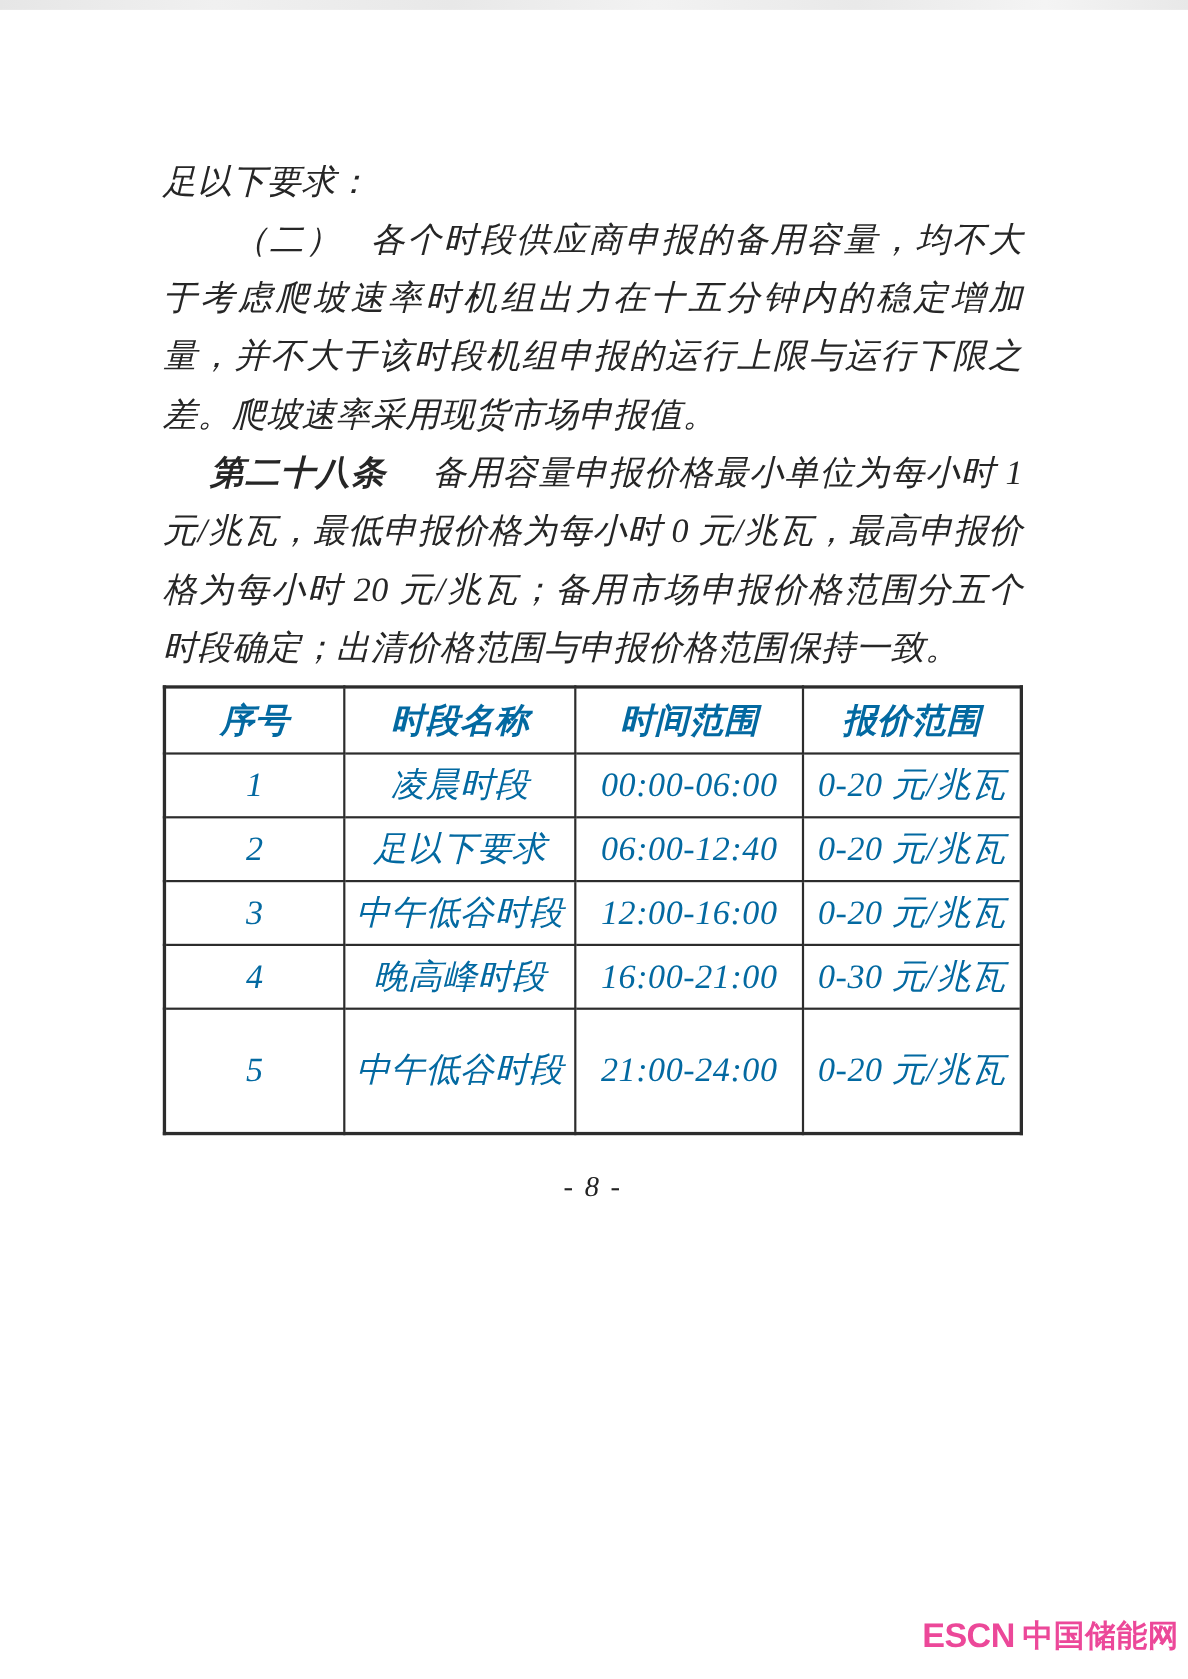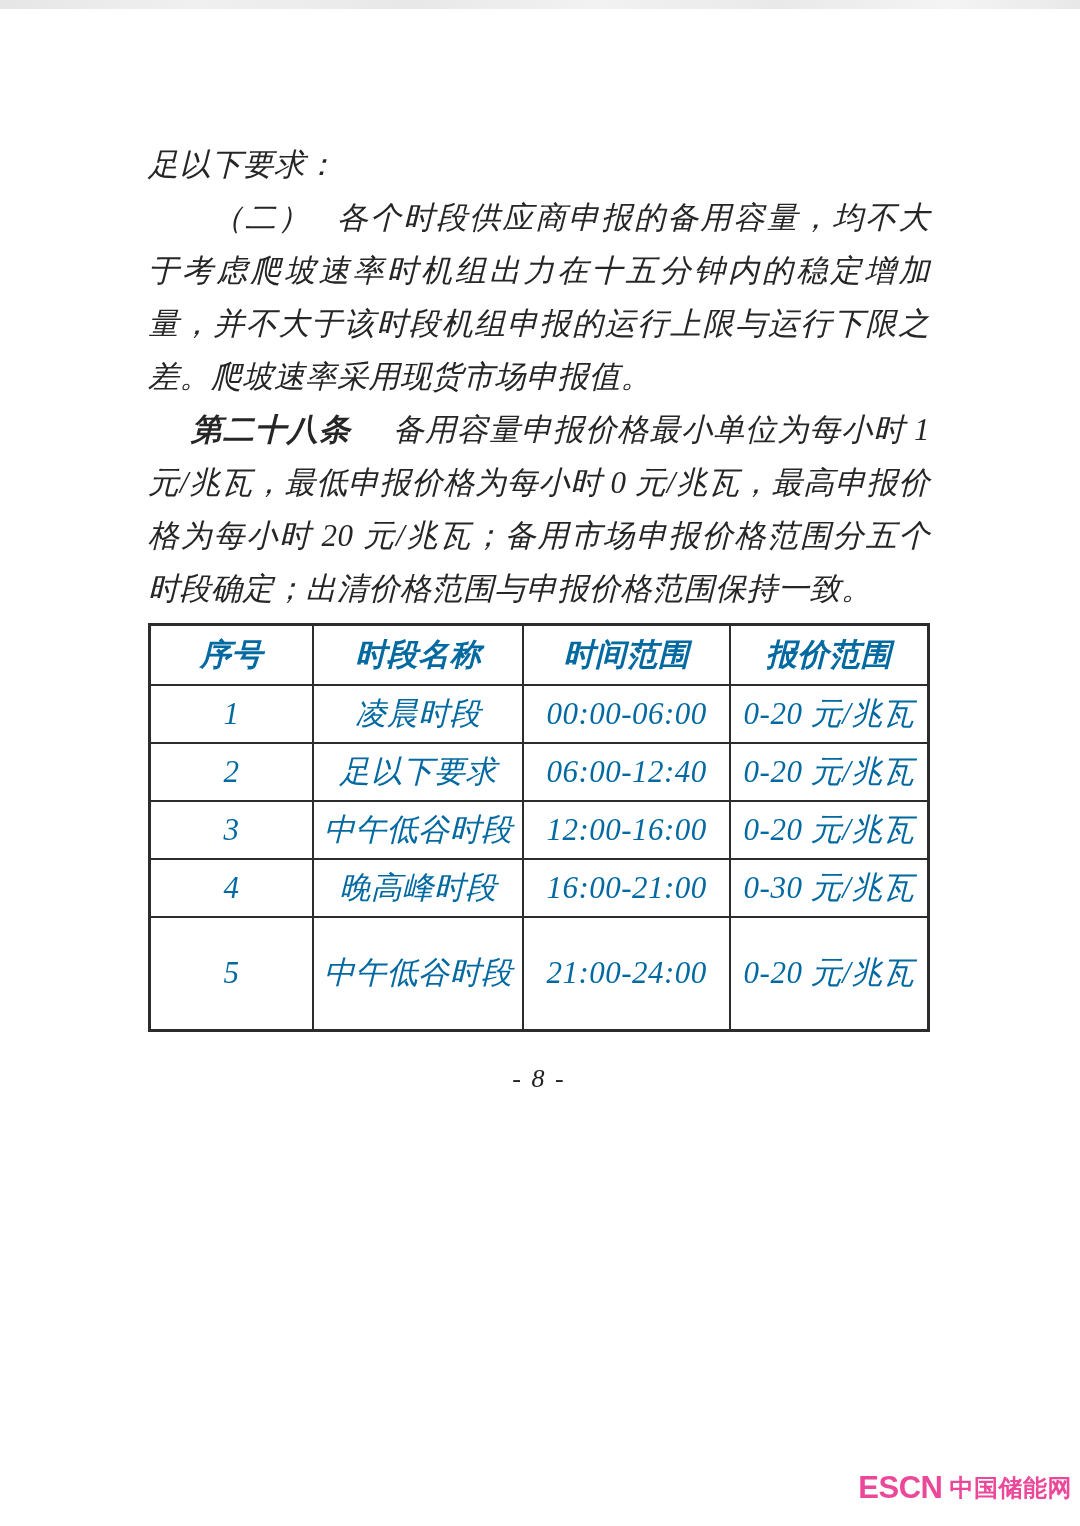--- a/index.html
+++ b/index.html
@@ -90,21 +90,21 @@
   .watermark .en {
     font-family: "Liberation Sans", "DejaVu Sans", sans-serif;
     font-weight: 700;
     font-size: 31px;
     letter-spacing: -0.5px;
     margin-right: 7px;
   }
   .watermark .cn {
     font-family: "Liberation Sans", "DejaVu Sans", sans-serif;
     font-weight: 700;
-    font-size: 24px;
+    font-size: 28px;
     letter-spacing: 0.5px;
   }
 </style>
 </head>
 <body>
 
 <div class="scan-edge"></div>
 
 <div class="doc">
 

